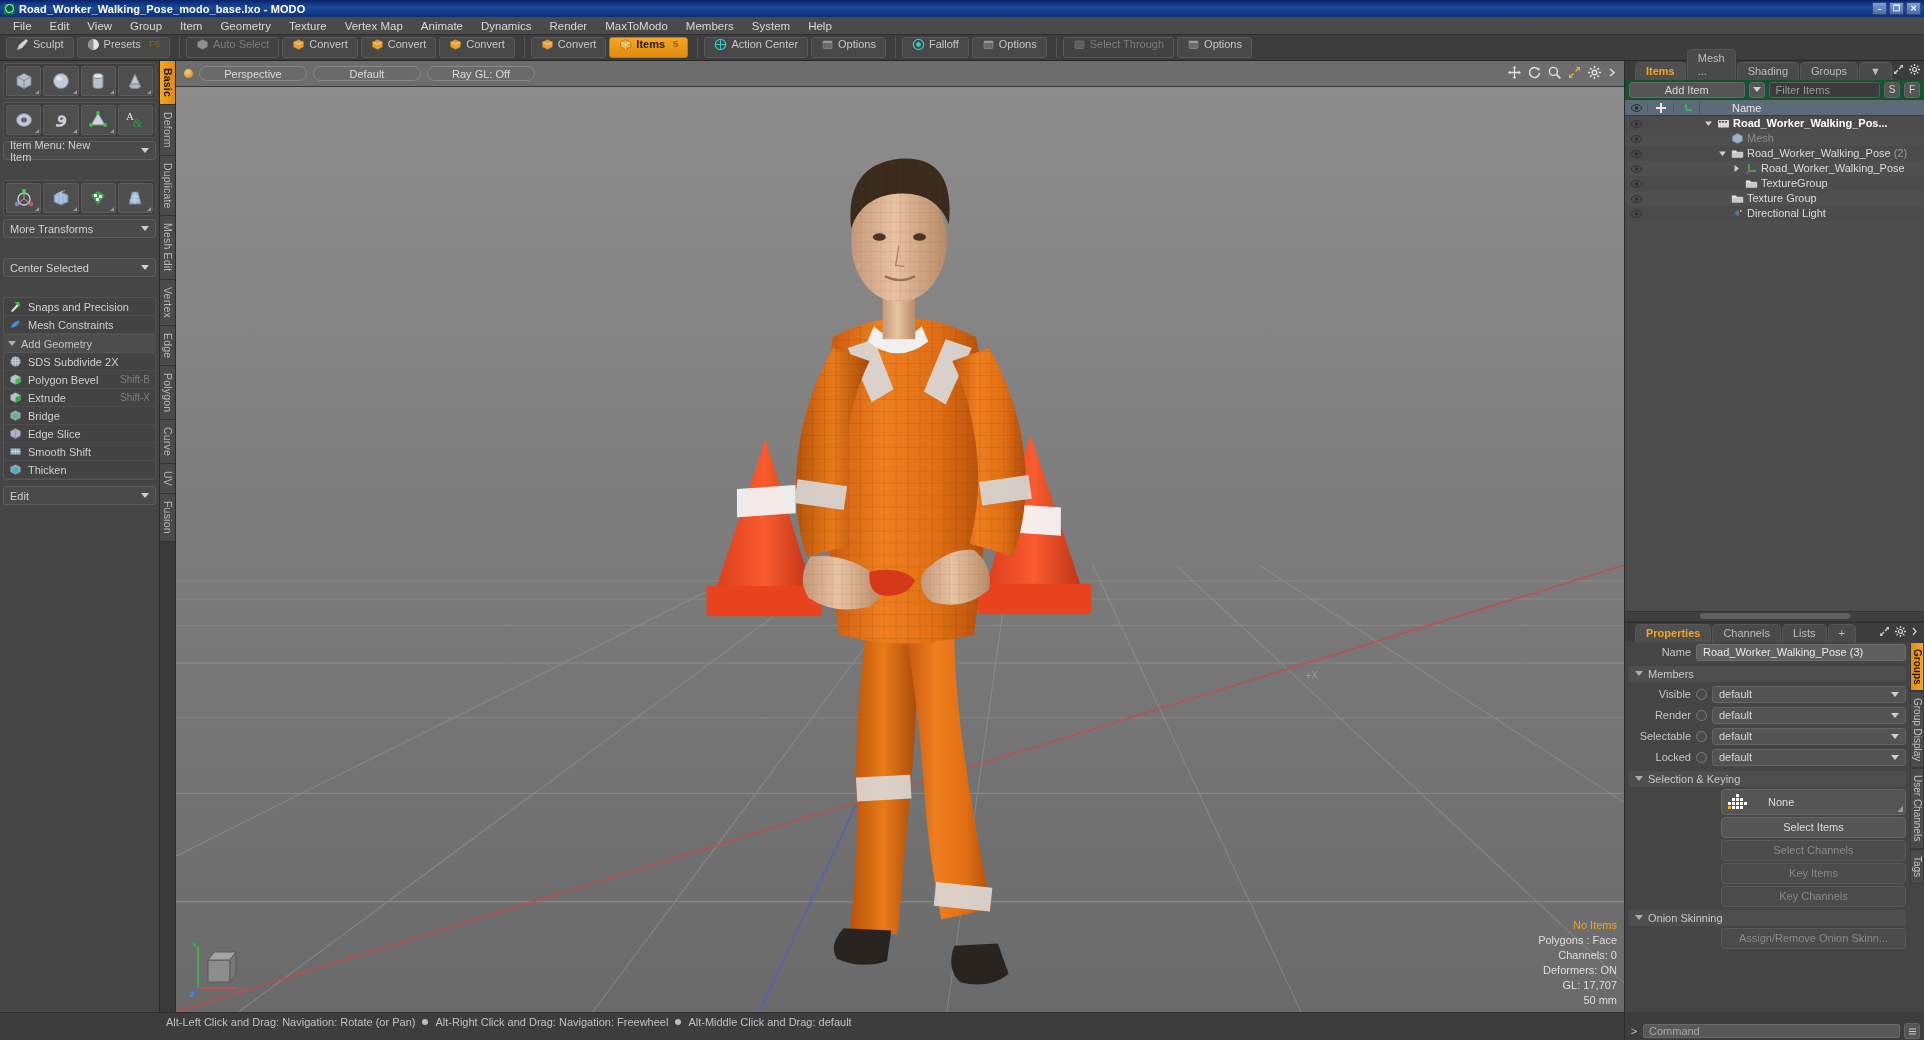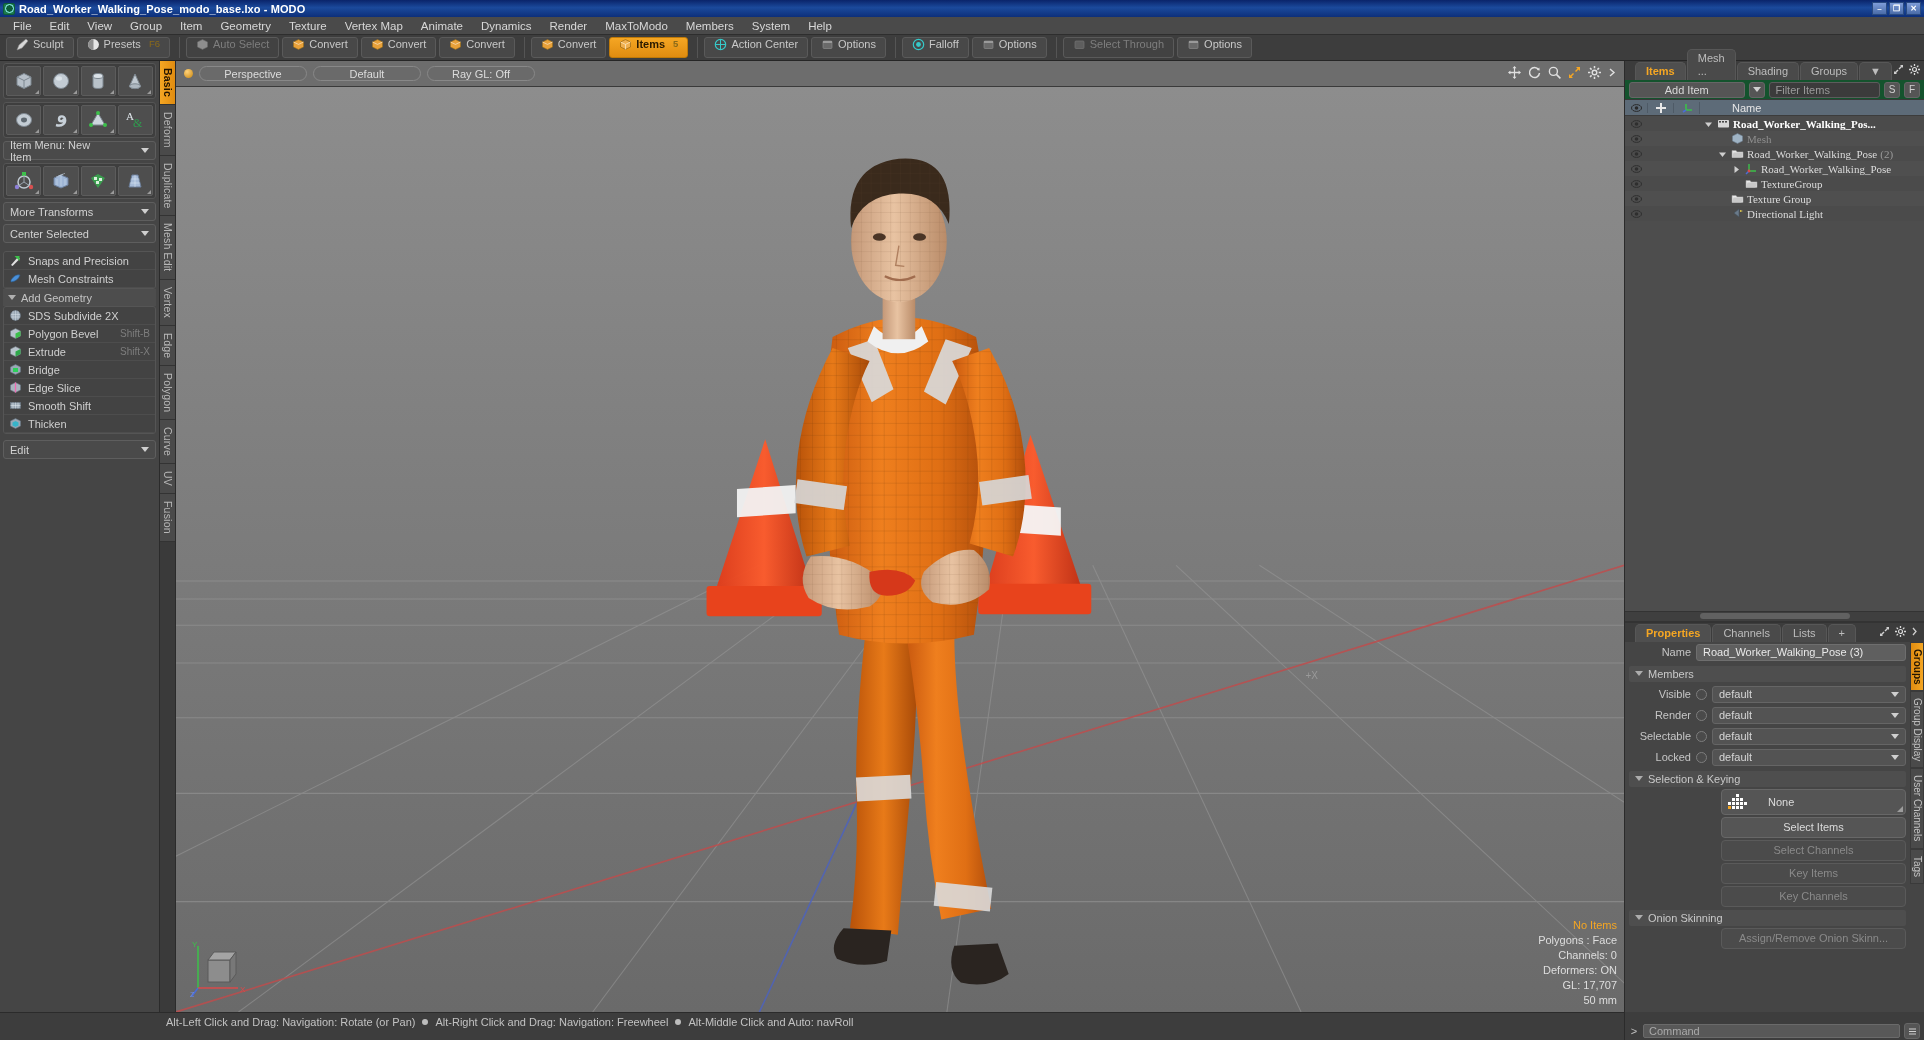--- a/index.html
+++ b/index.html
@@ -42,21 +42,21 @@
     border-right:1px solid #2b2b2b;}
   .lp-scroll{flex:1;overflow:hidden;padding:2px 3px 0 3px;}
   .row-icons{display:flex;gap:2px;background:#3e3e3e;border:1px solid #555;border-radius:3px;
     padding:2px;margin-bottom:3px;}
   .ibox{flex:1;height:30px;background:#4e4e4e;border:1px solid #5c5c5c;border-radius:2px;
     display:flex;align-items:center;justify-content:center;position:relative;}
   .ibox:after{content:"";position:absolute;right:1px;bottom:1px;border-left:4px solid transparent;
     border-bottom:4px solid #9a9a9a;}
   .ibox.nc:after{display:none;}
   .dropsel{height:19px;background:#4a4a4a;border:1px solid #5e5e5e;border-radius:3px;
-    display:flex;align-items:center;padding:0 6px;font-size:11px;color:#d2d2d2;margin-bottom:3px;position:relative;gap:44px;}
+    display:flex;align-items:center;padding:0 6px;font-size:11px;color:#d2d2d2;margin-bottom:20px;position:relative;gap:44px;}
   .dropsel .caret{margin-left:auto;border-left:4px solid transparent;border-right:4px solid transparent;
     border-top:5px solid #cfcfcf;}
   .lp-sec{margin-top:8px;background:#434343;border:1px solid #555;border-radius:3px;overflow:hidden;}
   .lp-item{display:flex;align-items:center;gap:6px;height:18px;padding:0 5px;font-size:11px;color:#d0d0d0;
     border-bottom:1px solid #4d4d4d;}
   .lp-item .sc{margin-left:auto;font-size:10px;color:#7d7d7d;}
   .lp-head{display:flex;align-items:center;gap:5px;height:17px;padding:0 5px;font-size:11px;
     color:#c4c4c4;background:#4d4d4d;}
   .lp-head .tri{border-left:4px solid transparent;border-right:4px solid transparent;border-top:5px solid #b0b0b0;}
 
@@ -99,21 +99,21 @@
   .itemhead{height:16px;background:#5d6b78;display:flex;align-items:center;font-size:11px;color:#e6e6e6;
     border-bottom:1px solid #3c3c3c;}
   .col-eye{width:22px;display:flex;justify-content:center;}
   .col-a{width:26px;border-left:1px solid #4e5a66;}
   .col-b{width:26px;border-left:1px solid #4e5a66;}
   .col-name{flex:1;padding-left:32px;border-left:1px solid #4e5a66;}
   .itemlist{flex:0 0 auto;background:#4d4d4d;}
   .irow{height:15px;display:flex;align-items:center;font-size:11px;color:#dcdcdc;}
   .irow:nth-child(odd){background:#4b4b4b;}
   .irow:nth-child(even){background:#4f4f4f;}
-  .irow .nm{flex:1;display:flex;align-items:flex-end;gap:3px;overflow:hidden;white-space:nowrap;font-family:Liberation Serif, serif;}
+  .irow .nm{flex:1;display:flex;align-items:flex-start;gap:3px;overflow:hidden;white-space:nowrap;}
   .irow .nm b{font-weight:bold;color:#fff;}
   .irow .dimtxt{color:#8e8e8e;}
   .irow .cnt{color:#9a9a9a;}
   .eye{width:11px;height:8px;}
   .treefill{flex:1;background:#4d4d4d;}
   .hscroll{height:10px;background:#3f3f3f;border-top:1px solid #333;display:flex;align-items:center;justify-content:center;}
   .hscroll .thumb{width:150px;height:6px;background:#616161;border-radius:3px;}
 
   .propsec{flex:1;display:flex;flex-direction:column;background:#454545;border-top:2px solid #333;}
   .prow{display:flex;align-items:center;height:21px;padding:2px 4px;gap:5px;}
@@ -1072,21 +1072,21 @@
           </div>
       </div>
     </div>
   </div>
 </div>
 
 <div class="bottomrow">
   <div class="bleft">
     <div class="statusbar">
       <div class="status-left"></div>
-      <div class="status-txt" id="hints"><span>Alt-Left Click and Drag: Navigation: Rotate (or Pan)</span><span class="bullet"></span><span>Alt-Right Click and Drag: Navigation: Freewheel</span><span class="bullet"></span><span>Alt-Middle Click and Auto: navRoll</span></div>
+      <div class="status-txt" id="hints"><span>Alt-Left Click and Drag: Navigation: Rotate (or Pan)</span><span class="bullet"></span><span>Alt-Right Click and Drag: Navigation: Freewheel</span><span class="bullet"></span><span>Alt-Middle Click and Drag: default</span></div>
     </div>
     <div style="flex:1;background:#3d3d3d"></div>
   </div>
   <div class="bright">
     <div style="flex:1;background:#3d3d3d"></div>
     <div class="cmdbar">
       <span class="cmdarrow">&gt;</span>
       <div class="cmdinput" placeholder="Command">
         <span>Command</span>
       </div>

